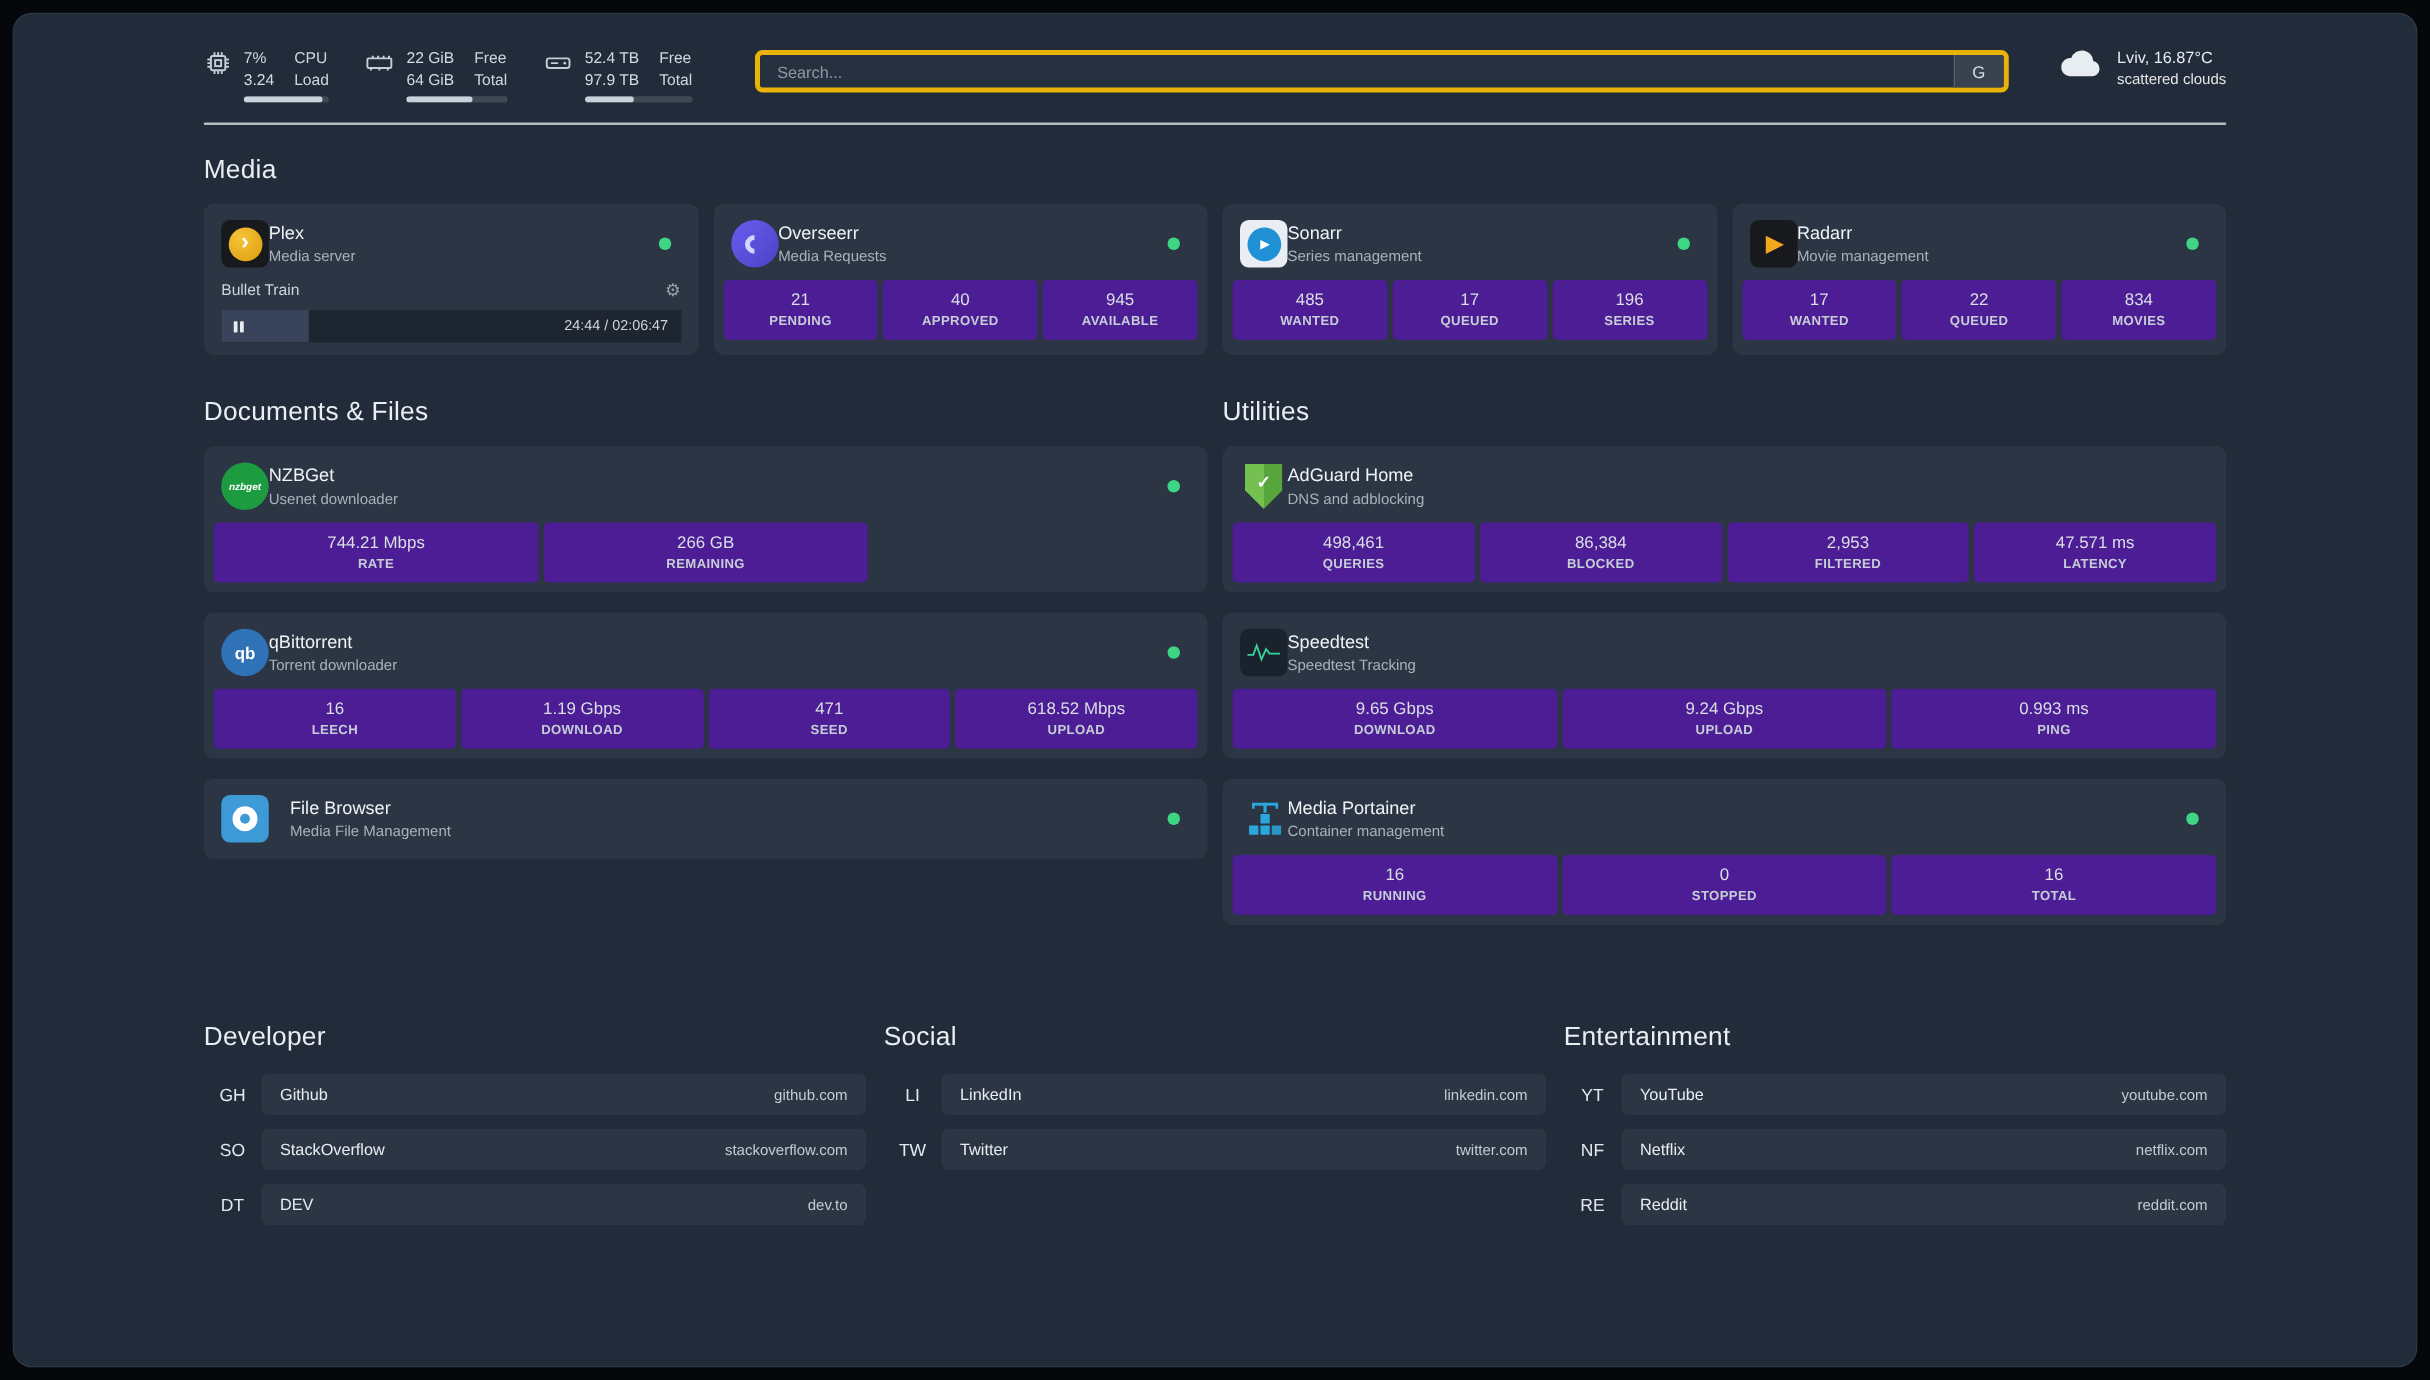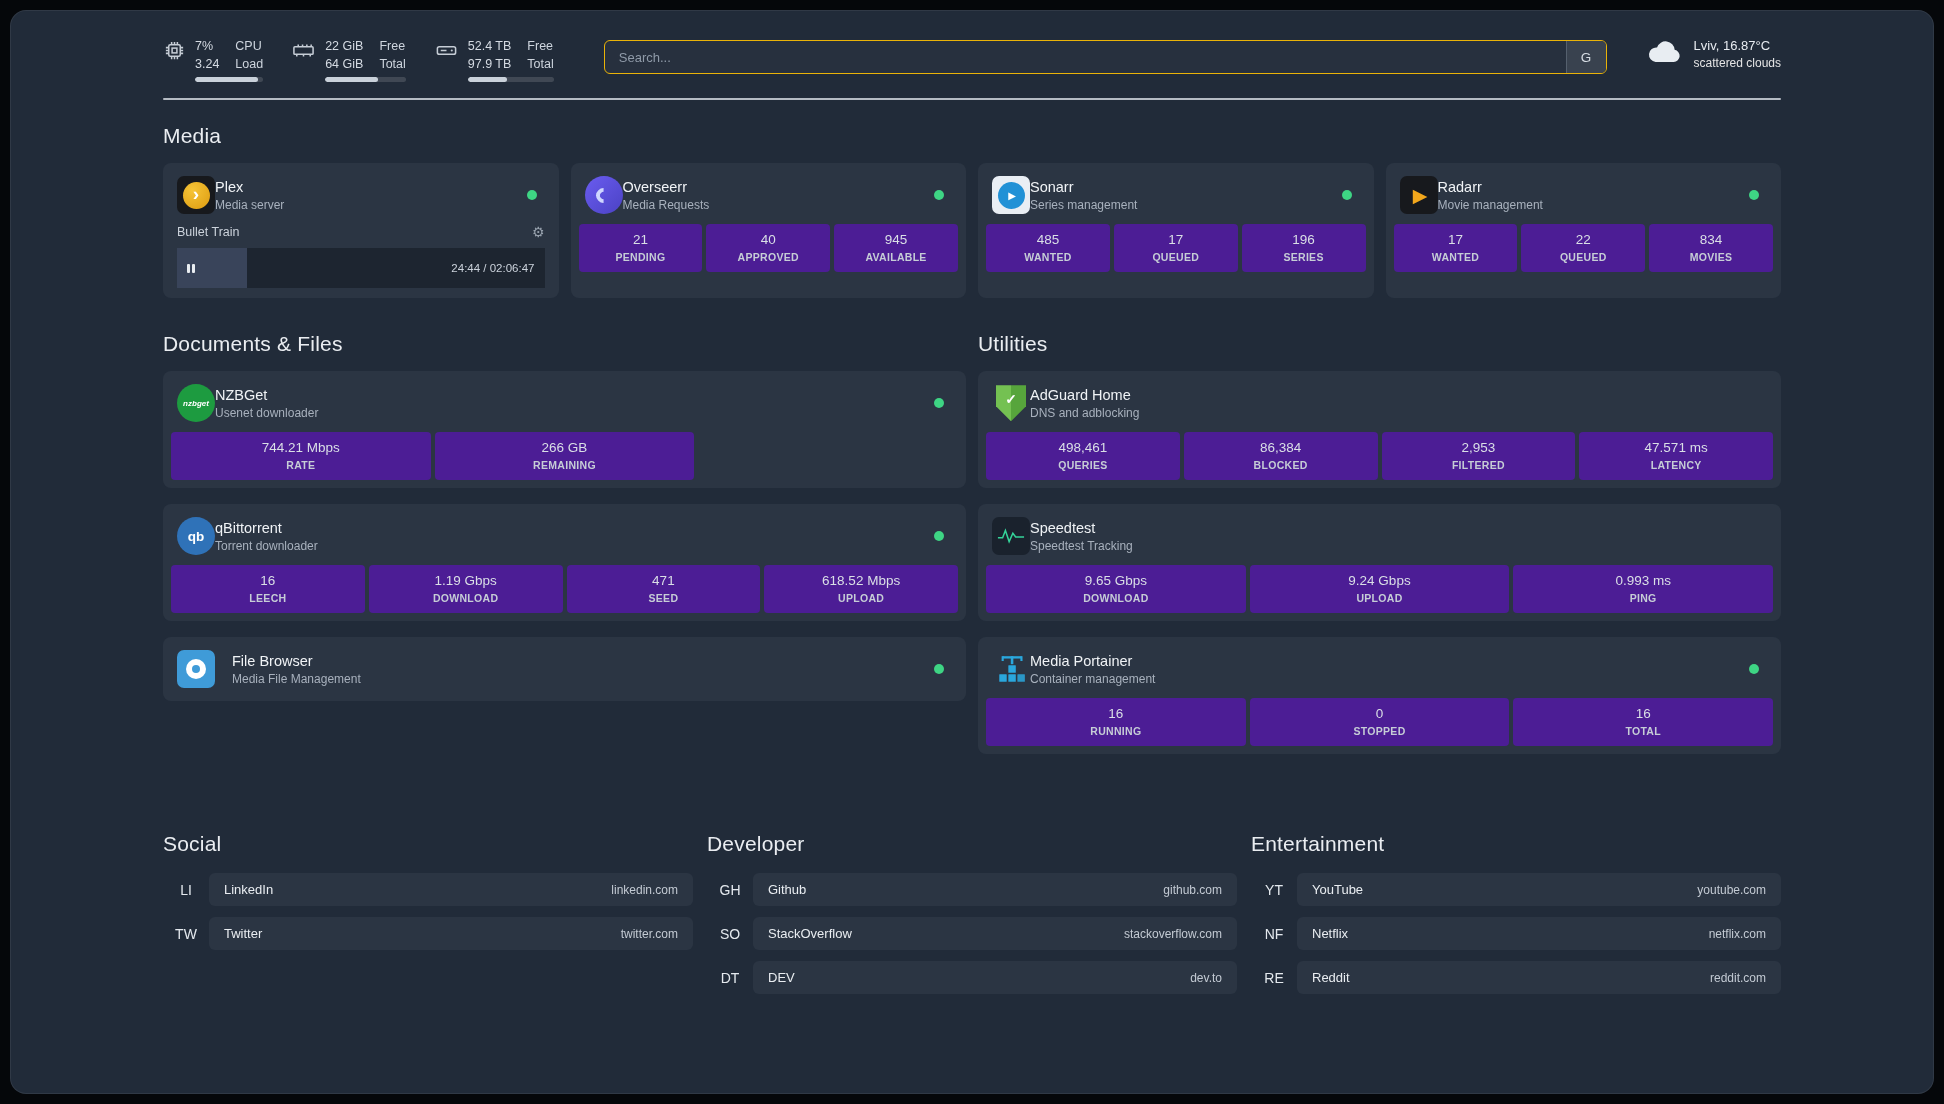--- a/index.html
+++ b/index.html
@@ -11,21 +11,21 @@
   
   .topbar { display:flex; align-items:flex-start; }
   .res { display:flex; margin-right:28px; }
   .res-icon { margin-right:9px; margin-top:2px; display:block; }
   .res-cols { display:flex; gap:16px; }
   .res-col { font-size:12.5px; color:#d5dbe3; line-height:1.45; white-space:nowrap; }
   .res-labels { color:#ced5de; }
   .res-bar { height:5px; border-radius:3px; background:rgba(255,255,255,.14); margin-top:4px; overflow:hidden; }
   .res-bar-fill { height:100%; border-radius:3px; background:#c9d1da; }
 
-  .search-wrap { flex:1; display:flex; align-items:center; height:34px; margin:3px 38px 0 22px; background:#27303e; border:1px solid #eab308; border-radius:6px; overflow:hidden; }
+  .search-wrap { flex:1; display:flex; align-items:center; height:34px; margin:3px 38px 0 22px; background:#27303e; border:4px solid #eab308; border-radius:6px; overflow:hidden; }
   .search-input { flex:1; height:100%; background:transparent; border:none; outline:none; color:#dde2e9; font-size:13px; padding:0 14px; font-family:inherit; }
   .search-input::placeholder { color:#8f9aa8; }
   .search-g { width:40px; align-self:stretch; display:flex; align-items:center; justify-content:center; background:#39424f; color:#d7dde4; font-size:13.5px; border-left:1px solid #55606e; cursor:pointer; }
 
   .weather { display:flex; align-items:center; gap:11px; margin-top:1px; }
   .weather-text .w1 { font-size:13px; color:#e7ebf0; }
   .weather-text .w2 { font-size:12px; color:#e5e5e5; margin-top:3px; }
 
   .divider { height:2px; background:#cfd5dc; opacity:.85; border-radius:1px; margin-top:16px; }
 
@@ -50,21 +50,21 @@
   .c3 { grid-template-columns:repeat(3,1fr); }
   .c4 { grid-template-columns:repeat(4,1fr); }
   .stat { background:#4c1d95; border-radius:4px; text-align:center; padding:8px 4px 9px; }
   .stat-value { font-size:13.5px; color:#dadfe6; }
   .stat-label { font-size:10.5px; color:#c6cdd6; font-weight:700; margin-top:4px; letter-spacing:.3px; }
 
   
   .player { padding:0 6px 2px; }
   .player-top { display:flex; justify-content:space-between; align-items:center; font-size:12.5px; color:#ccd3dc; margin:0 0 8px; }
   .gear { color:#97a1ad; font-size:14px; cursor:pointer; }
-  .player-bar { position:relative; height:40px; background:#1d2530; border-radius:0; overflow:hidden; display:flex; align-items:center; }
+  .player-bar { position:relative; height:26px; background:#1d2530; border-radius:0; overflow:hidden; display:flex; align-items:center; }
   .player-fill { position:absolute; top:0; bottom:0; left:0; background:#39445a; }
   .pause-icon { position:relative; display:flex; gap:2.5px; margin-left:10px; cursor:pointer; }
   .pause-icon span { width:2.5px; height:9px; background:#e9edf1; border-radius:1px; display:block; }
   .player-time { position:relative; margin-left:auto; margin-right:10px; font-size:11.5px; color:#ccd3dc; }
 
   
   .bm-grid { display:grid; grid-template-columns:repeat(3,1fr); column-gap:14px; margin-top:62px; align-items:start; }
   .bm-title { margin-bottom:17px; }
   .bm-row { display:flex; align-items:center; margin-bottom:11px; }
   .bm-abbr { width:46px; flex:none; text-align:center; font-size:14px; color:#e4e9ee; }
@@ -470,63 +470,63 @@
               <div class="stat-label">TOTAL</div>
             </div>
           </div>
         </div>
       </div>
     </div>
 
     <div class="bm-grid">
 
       <div>
+        <div class="section-title bm-title">Developer</div>
+        <div class="bm-row">
+          <span class="bm-abbr">GH</span>
+          <div class="bm-pill">
+            <span class="bm-name">Github</span>
+            <span class="bm-url">github.com</span>
+          </div>
+        </div>
+        <div class="bm-row">
+          <span class="bm-abbr">SO</span>
+          <div class="bm-pill">
+            <span class="bm-name">StackOverflow</span>
+            <span class="bm-url">stackoverflow.com</span>
+          </div>
+        </div>
+        <div class="bm-row">
+          <span class="bm-abbr">DT</span>
+          <div class="bm-pill">
+            <span class="bm-name">DEV</span>
+            <span class="bm-url">dev.to</span>
+          </div>
+        </div>
+      </div>
+
+      <div>
         <div class="section-title bm-title">Social</div>
         <div class="bm-row">
           <span class="bm-abbr">LI</span>
           <div class="bm-pill">
             <span class="bm-name">LinkedIn</span>
             <span class="bm-url">linkedin.com</span>
           </div>
         </div>
         <div class="bm-row">
           <span class="bm-abbr">TW</span>
           <div class="bm-pill">
             <span class="bm-name">Twitter</span>
             <span class="bm-url">twitter.com</span>
           </div>
         </div>
       </div>
 
       <div>
-        <div class="section-title bm-title">Developer</div>
-        <div class="bm-row">
-          <span class="bm-abbr">GH</span>
-          <div class="bm-pill">
-            <span class="bm-name">Github</span>
-            <span class="bm-url">github.com</span>
-          </div>
-        </div>
-        <div class="bm-row">
-          <span class="bm-abbr">SO</span>
-          <div class="bm-pill">
-            <span class="bm-name">StackOverflow</span>
-            <span class="bm-url">stackoverflow.com</span>
-          </div>
-        </div>
-        <div class="bm-row">
-          <span class="bm-abbr">DT</span>
-          <div class="bm-pill">
-            <span class="bm-name">DEV</span>
-            <span class="bm-url">dev.to</span>
-          </div>
-        </div>
-      </div>
-
-      <div>
         <div class="section-title bm-title">Entertainment</div>
         <div class="bm-row">
           <span class="bm-abbr">YT</span>
           <div class="bm-pill">
             <span class="bm-name">YouTube</span>
             <span class="bm-url">youtube.com</span>
           </div>
         </div>
         <div class="bm-row">
           <span class="bm-abbr">NF</span>

